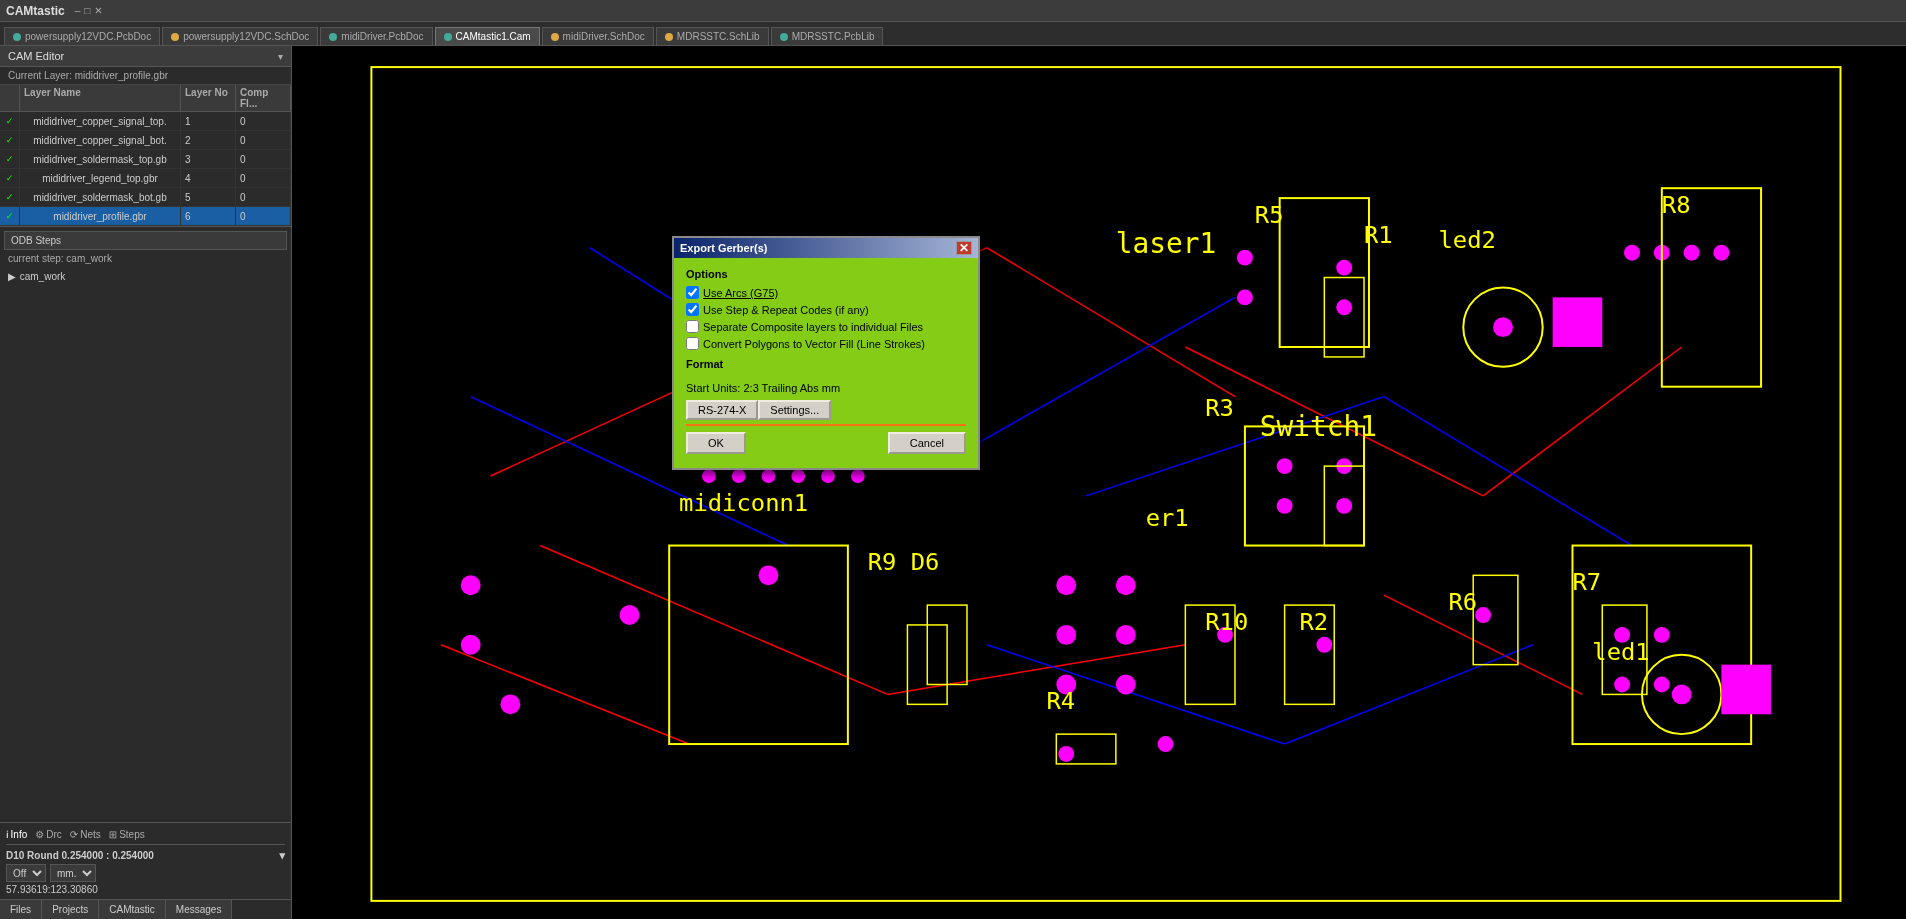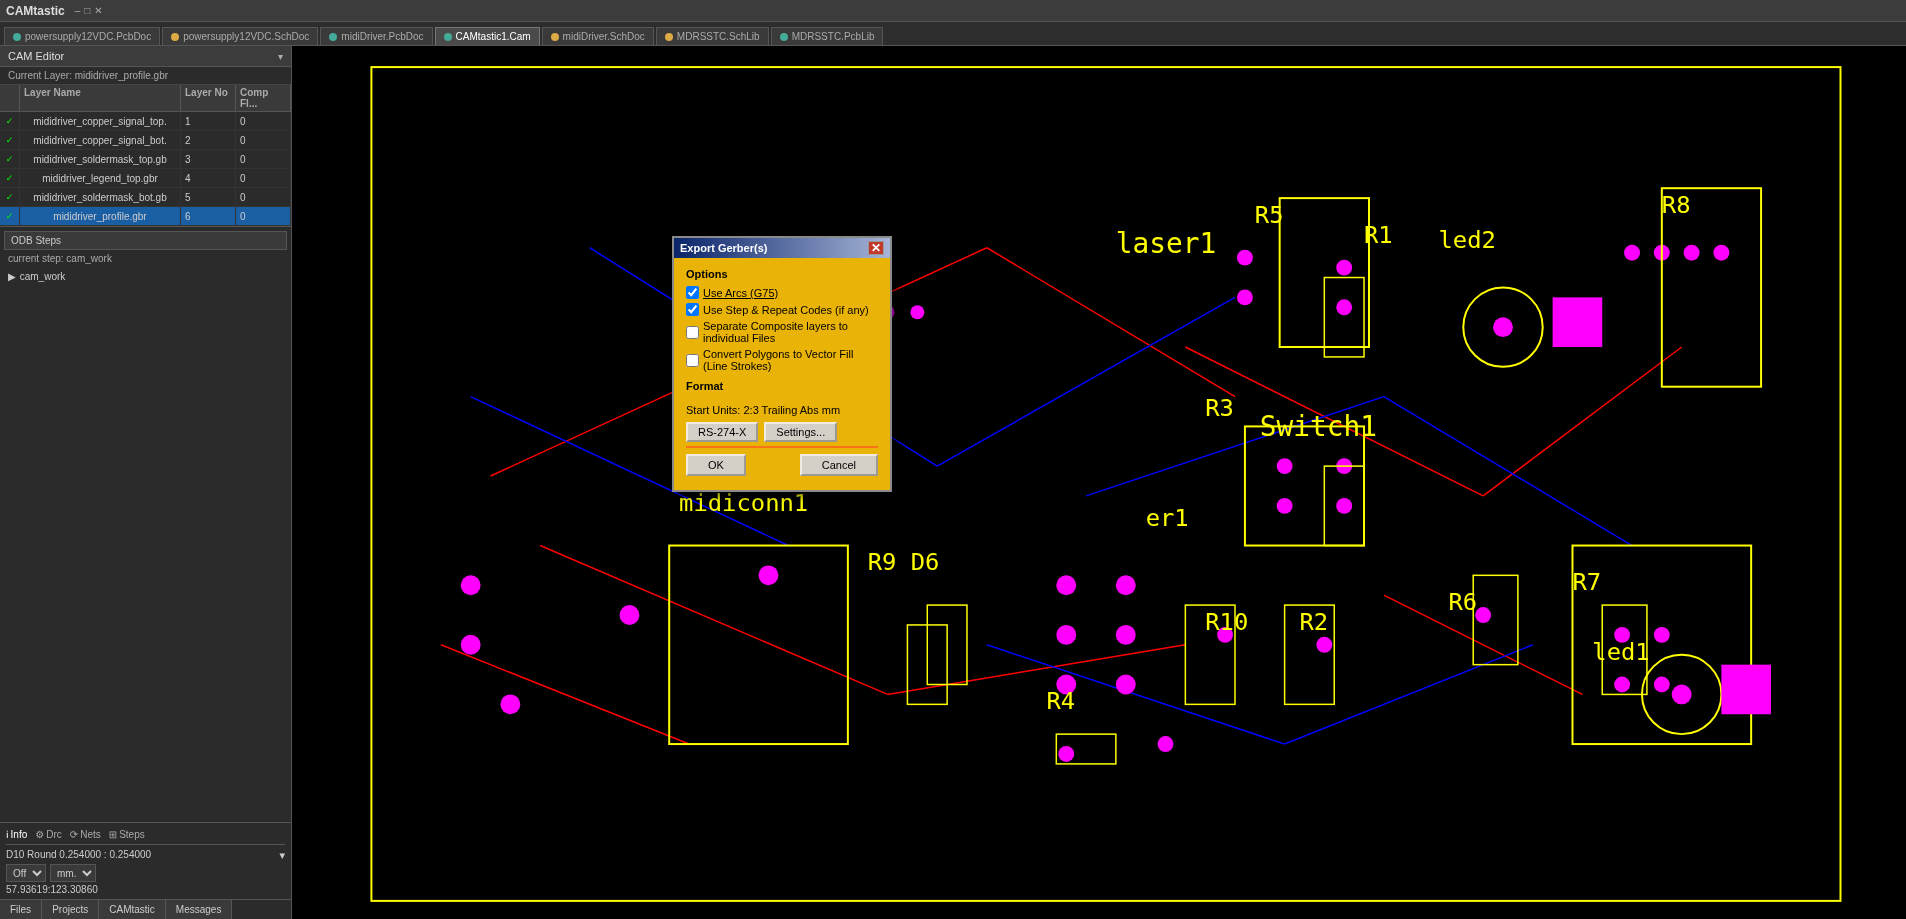--- a/index.html
+++ b/index.html
@@ -42,45 +42,45 @@
     #odb-header { background: #3a3a3a; padding: 3px 6px; font-size: 10px; color: #ccc; border: 1px solid #555; margin-bottom: 1px; }
     #odb-current-step { font-size: 10px; color: #aaa; padding: 2px 4px; }
     #odb-tree { padding: 4px; }
     .odb-tree-item { display: flex; align-items: center; gap: 4px; font-size: 10px; color: #ccc; padding: 1px 0; }
 
     
     #bottom-panel { border-top: 1px solid #555; padding: 4px 6px; flex-shrink: 0; }
     #bottom-tabs { display: flex; gap: 8px; border-bottom: 1px solid #555; padding-bottom: 3px; margin-bottom: 4px; }
     .bottom-tab { font-size: 10px; color: #aaa; cursor: pointer; display: flex; align-items: center; gap: 2px; }
     .bottom-tab.active { color: #fff; }
-    #info-row1 { display: flex; align-items: flex-start; gap: 4px; margin-bottom: 2px; }
+    #info-row1 { display: flex; align-items: center; gap: 4px; margin-bottom: 2px; font-weight: bold; }
     #info-shape { font-size: 10px; color: #ccc; flex-grow: 1; }
     #info-pos { font-size: 10px; color: #ccc; }
     .info-select { background: #3a3a3a; border: 1px solid #555; color: #ccc; font-size: 10px; padding: 1px 2px; height: 18px; }
 
     
     #canvas-area { flex-grow: 1; background: #000; position: relative; overflow: hidden; }
     #pcb-canvas { width: 100%; height: 100%; }
 
     
     #dialog-overlay { position: absolute; top: 0; left: 0; right: 0; bottom: 0; display: flex; align-items: center; justify-content: center; pointer-events: none; }
-    #export-dialog { pointer-events: all; background: #eab308; border: 2px solid #8a8a8a; width: 220px; box-shadow: 4px 4px 8px rgba(0,0,0,0.6); position: absolute; top: 190px; left: 380px; }
+    #export-dialog { pointer-events: all; background: #84cc16; border: 2px solid #8a8a8a; width: 308px; box-shadow: 4px 4px 8px rgba(0,0,0,0.6); position: absolute; top: 190px; left: 380px; }
     #dialog-titlebar { background: linear-gradient(to right, #0a246a, #a6b5d7); padding: 3px 6px; display: flex; justify-content: space-between; align-items: center; }
     #dialog-title { color: #fff; font-size: 11px; font-weight: bold; }
     #dialog-close { color: #fff; cursor: pointer; font-size: 12px; background: #c0392b; border: 1px solid #999; width: 16px; height: 14px; display: flex; align-items: center; justify-content: center; font-weight: bold; }
     #dialog-body { padding: 10px 12px; }
     .dialog-section-label { font-size: 11px; color: #000; font-weight: bold; margin-bottom: 6px; }
     .dialog-checkbox-row { display: flex; align-items: center; gap: 4px; margin-bottom: 4px; }
     .dialog-checkbox-row input[type=checkbox] { margin: 0; }
     .dialog-checkbox-row label { font-size: 11px; color: #000; }
     .dialog-underline label { text-decoration: underline; }
     #format-section { margin-top: 8px; }
     #format-label { font-size: 11px; color: #000; font-weight: bold; margin-bottom: 12px; }
     #start-units { font-size: 11px; color: #000; margin-bottom: 6px; }
-    #format-buttons { display: flex; gap: 6px; margin-bottom: 0; }
+    #format-buttons { display: flex; margin-bottom: 0; }
     .dialog-btn { background: #d4d0c8; border: 2px outset #f0ece0; padding: 2px 10px; font-size: 11px; color: #000; cursor: pointer; }
     #dialog-actions { display: flex; justify-content: space-between; gap: 8px; padding: 6px 0 4px; border-top: 2px solid #f97316; margin-top: 4px; }
     .dialog-action-btn { background: #d4d0c8; border: 2px outset #f0ece0; padding: 3px 20px; font-size: 11px; color: #000; cursor: pointer; }
 
     
     #nav-footer { display: flex; border-top: 1px solid #555; }
     .nav-btn { background: #3a3a3a; border: none; border-right: 1px solid #555; color: #ccc; padding: 4px 10px; font-size: 10px; cursor: pointer; }
 
     .spacer { flex-grow: 1; }
   </style>

